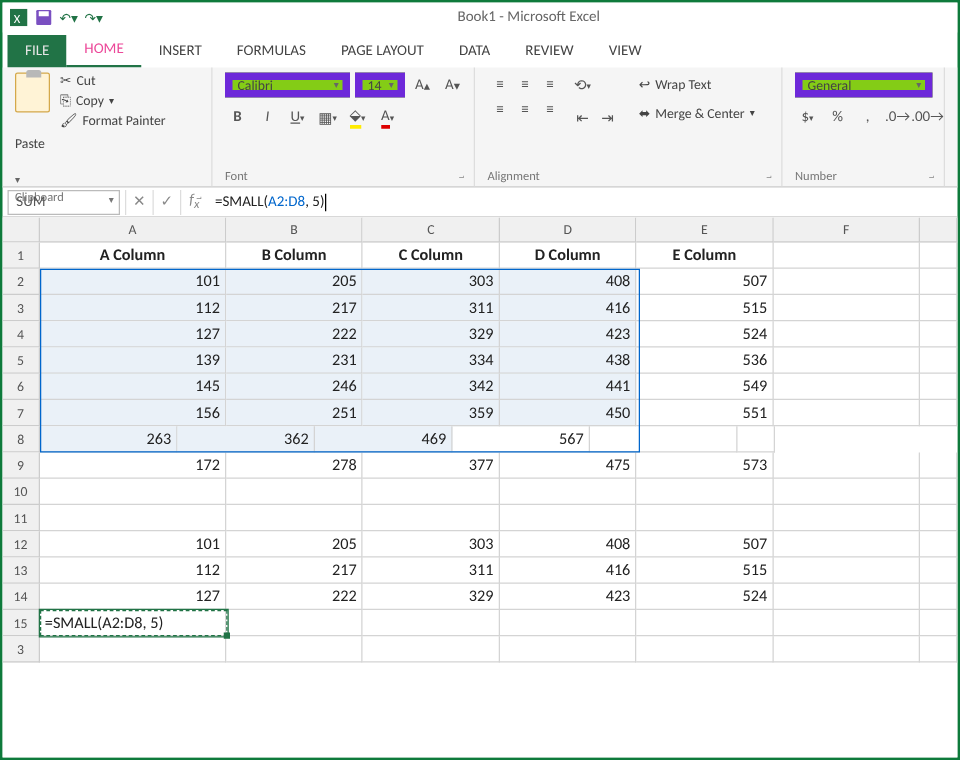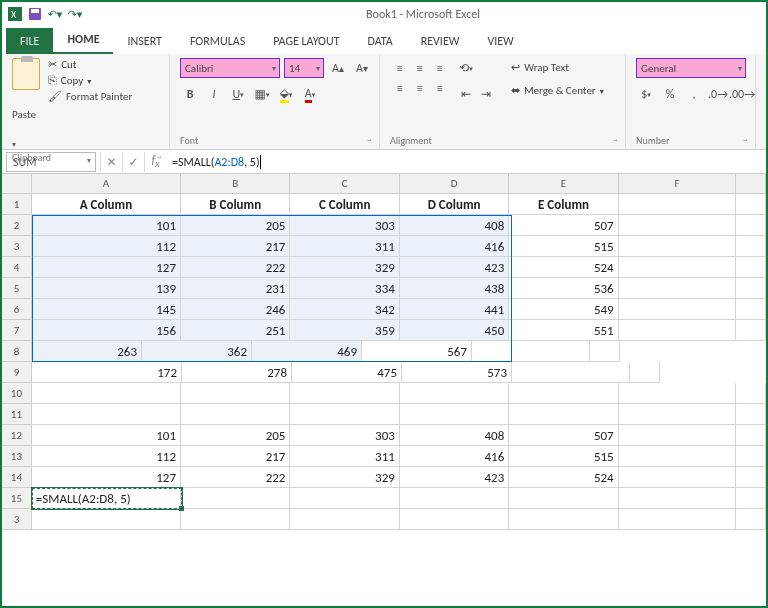--- a/index.html
+++ b/index.html
@@ -4,33 +4,33 @@
 <style>
 * { box-sizing: border-box; margin: 0; padding: 0; font-family: "Segoe UI", Calibri, sans-serif; }
 body { background: #fff; width: 768px; height: 608px; overflow: hidden; border: 2px solid #0e7a3b; display: flex; flex-direction: column; }
 .titlebar { height: 24px; background: #fff; display: flex; align-items: center; padding: 0 4px; font-size: 11px; color: #444; }
 .qat { display: flex; gap: 2px; align-items: center; }
 .qat-btn { width: 18px; height: 18px; display: flex; align-items: center; justify-content: center; color: #217346; }
 .title-center { flex: 1; text-align: center; color: #666; font-size: 12px; }
 .tabstrip { height: 28px; display: flex; align-items: flex-end; padding-left: 4px; font-size: 12px; }
 .file-tab { background: #217346; color: #e5e5e5; padding: 6px 14px; font-size: 12px; }
 .rtab { padding: 6px 14px; color: #444; cursor: pointer; }
-.rtab.active { color: #404040; border-bottom: 2px solid #217346; font-weight: bold; }
+.rtab.active { color: #ec4899; border-bottom: 2px solid #217346; }
 .ribbon { background: #f5f5f5; border-bottom: 1px solid #ccc; height: 96px; display: flex; font-size: 11px; color: #444; }
 .group { border-right: 1px solid #ddd; padding: 4px 10px 2px; display: flex; flex-direction: column; justify-content: space-between; }
 .group-content { display: flex; gap: 8px; align-items: flex-start; flex: 1; }
 .group-label { text-align: left; font-size: 10px; color: #777; padding-top: 2px; position: relative; }
 .group-label::after { content: "⌐"; position: absolute; right: -2px; bottom: 0; font-size: 9px; color: #888; transform: scaleX(-1) scaleY(-1); }
 .paste-big { display: flex; flex-direction: column; align-items: flex-start; gap: 18px; }
 .clip-icon { width: 28px; height: 32px; background: #fff3d6; border: 1px solid #d4a84b; border-radius: 2px; position: relative; }
 .clip-icon::before { content:""; position:absolute; top:-3px; left:8px; width:12px; height:6px; background:#b8b8b8; border-radius:2px 2px 0 0;}
 .vstack { display: flex; flex-direction: column; gap: 3px; font-size: 11px; color: #444; }
 .vstack div { display: flex; align-items: center; gap: 4px; }
 .fontrow { display: flex; gap: 4px; align-items: center; }
-.combo { border: 1px solid #6d28d9; background: #f9a8d4; padding: 1px 16px 1px 4px; font-size: 11px; position: relative; height: 20px; display: flex; align-items: center; }
+.combo { border: 6px solid #6d28d9; background: #84cc16; padding: 1px 16px 1px 4px; font-size: 11px; position: relative; height: 20px; display: flex; align-items: center; }
 .combo::after { content: "▾"; position: absolute; right: 3px; font-size: 8px; color: #666; }
 .btnsq { width: 20px; height: 20px; border: 1px solid transparent; display: flex; align-items: center; justify-content: center; font-size: 12px; color: #555; }
 .alignment-cells { display: grid; grid-template-columns: repeat(3, 18px); grid-template-rows: repeat(2, 18px); gap: 2px; }
 .wrap-col { display: flex; flex-direction: column; gap: 4px; }
 .wrap-btn { display: flex; align-items: center; gap: 4px; padding: 2px 6px; border: 1px solid transparent; }
 .formula-bar { height: 24px; border-bottom: 1px solid #ccc; display: flex; align-items: center; font-size: 12px; }
 .namebox { width: 90px; border: 1px solid #bbb; margin: 2px 4px; padding: 2px 16px 2px 6px; position: relative; color: #555; }
 .namebox::after { content: "▾"; position: absolute; right: 4px; font-size: 8px; color: #777; }
 .fb-btn { width: 22px; height: 20px; display: flex; align-items: center; justify-content: center; color: #888; border-left: 1px solid #ddd; }
 .fb-input { flex: 1; padding: 2px 6px; font-size: 12px; color: #222; }
@@ -293,20 +293,21 @@
         <div class="cell col-C sel-range">362</div>
         <div class="cell col-D sel-range">469</div>
         <div class="cell col-E">567</div>
         <div class="cell col-F"></div>
         <div class="cell col-G"></div>
       </div>
       <div class="row">
         <div class="rh">9</div>
         <div class="cell col-A">172</div>
         <div class="cell col-B">278</div>
+        <div class="cell col-C">377</div>
         <div class="cell col-D">475</div>
         <div class="cell col-E">573</div>
         <div class="cell col-F"></div>
         <div class="cell col-G"></div>
       </div>
       <div class="row">
         <div class="rh">10</div>
         <div class="cell col-A"></div>
         <div class="cell col-B"></div>
         <div class="cell col-C"></div>

